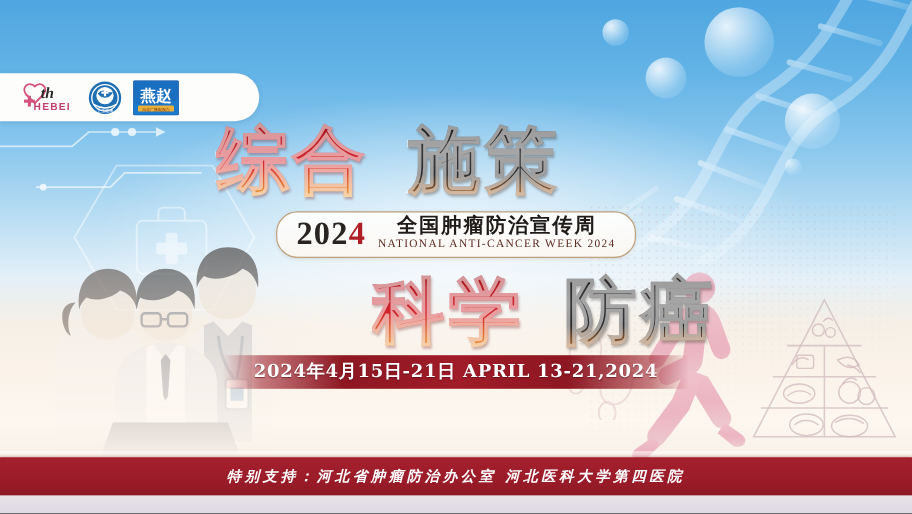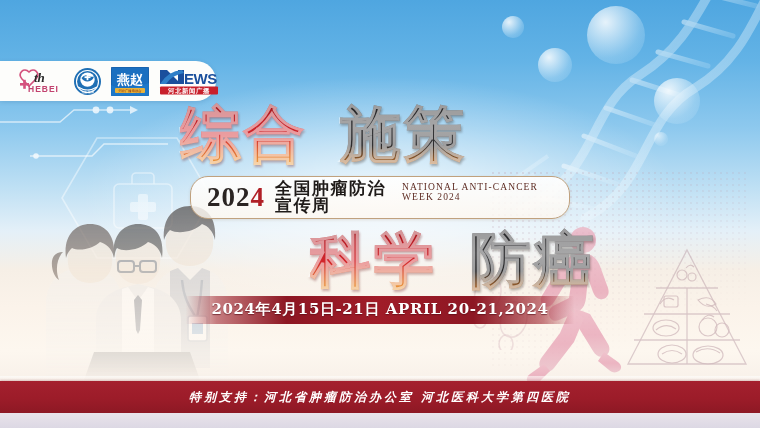--- a/index.html
+++ b/index.html
@@ -117,21 +117,21 @@
     background: linear-gradient(180deg, rgba(255,255,255,.92), rgba(255,248,240,.80));
     box-shadow: 0 1px 3px rgba(150,110,80,.18);
   }
   .badge-year {
     font-family:"Liberation Serif","DejaVu Serif",serif;
     font-size:27px; font-weight:bold; line-height:1;
     letter-spacing:1px;
   }
   .badge-year .y1 { color:#2a2422;margin-top:12px; }
   .badge-year .y2 { color:#b01f26; }
-  .badge-text { display:flex; flex-direction:row; align-items:flex-start; line-height:1;}
+  .badge-text { display:flex; flex-direction:column; align-items:center; line-height:1;}
   .badge-cn {
     font-family:"DejaVu Sans","Liberation Sans",sans-serif;
     font-weight:bold; font-size:17px; color:#1f1b19; letter-spacing:1.5px;
   }
   .badge-en {
     font-family:"Liberation Serif","DejaVu Serif",serif;
     font-size:9.5px; color:#5d2b22; letter-spacing:1.1px; margin-top:3px;
   }
 
   
@@ -388,31 +388,20 @@
       <svg width="38" height="29" viewBox="0 0 38 29">
         <rect x="0" y="0" width="38" height="29" rx="2" fill="#1a6fc0"></rect>
         <rect x="0" y="0" width="38" height="29" rx="2" fill="none" stroke="#1558a0" stroke-width="1"></rect>
         <path d="M0 18 q12 7 38 -2 v13 H0z" fill="#1e7fd0" opacity=".6"></path>
         <text x="19" y="17" text-anchor="middle" font-family="DejaVu Sans, sans-serif" font-size="13" font-weight="bold" fill="#ffffff">燕赵</text>
         <rect x="4" y="21" width="30" height="5" rx="1" fill="#e8b23a"></rect>
         <text x="19" y="25.2" text-anchor="middle" font-family="DejaVu Sans, sans-serif" font-size="3.3" fill="#7a2b12">河北广播电视台</text>
       </svg>
     </div>
 
-    <div class="logo">
-      <svg width="62" height="29" viewBox="0 0 62 29">
-        <g fill="#1a4f9c">
-          <path d="M2 17 L2 3 L9 3 L20 14 L20 3 L26 3 L26 17z"></path>
-          <path d="M2 17 q8-13 22-14 l2 3 q-12 2-18 11z" fill="#2f7fc8"></path>
-        </g>
-        <text x="26" y="17" font-family="Liberation Sans, sans-serif" font-size="15" font-weight="bold" fill="#1a4f9c" letter-spacing="-.5">EWS</text>
-        <rect x="2" y="19.5" width="58" height="8" rx="1" fill="#c8202c"></rect>
-        <text x="31" y="26" text-anchor="middle" font-family="DejaVu Sans, sans-serif" font-size="6.4" font-weight="bold" fill="#ffffff" letter-spacing=".6">河北新闻广播</text>
-      </svg>
-    </div>
   </div>
 
   <div class="title-block">
     <div class="title-line title-1">
       <span class="ch-red">综合</span><span class="ch-dark">施策</span>
     </div>
   </div>
 
   <div class="badge">
     <div class="badge-year">
@@ -424,21 +413,21 @@
     </div>
   </div>
 
   <div class="title-block" style="top:222px;padding-left:24px;">
     <div class="title-line title-2">
       <span class="ch-red">科学</span><span class="ch-dark">防癌</span>
     </div>
   </div>
 
   <div class="date-bar">
-    <div class="date-text">2024年4月15日-21日  APRIL 20-21,2024</div>
+    <div class="date-text">2024年4月15日-21日  APRIL 13-21,2024</div>
   </div>
 
   <div class="top-strip"></div>
   <div class="support-bar">
     <div class="support-text">特别支持：河北省肿瘤防治办公室 河北医科大学第四医院</div>
   </div>
   <div class="bottom-strip"></div>
 
 </div>
 

